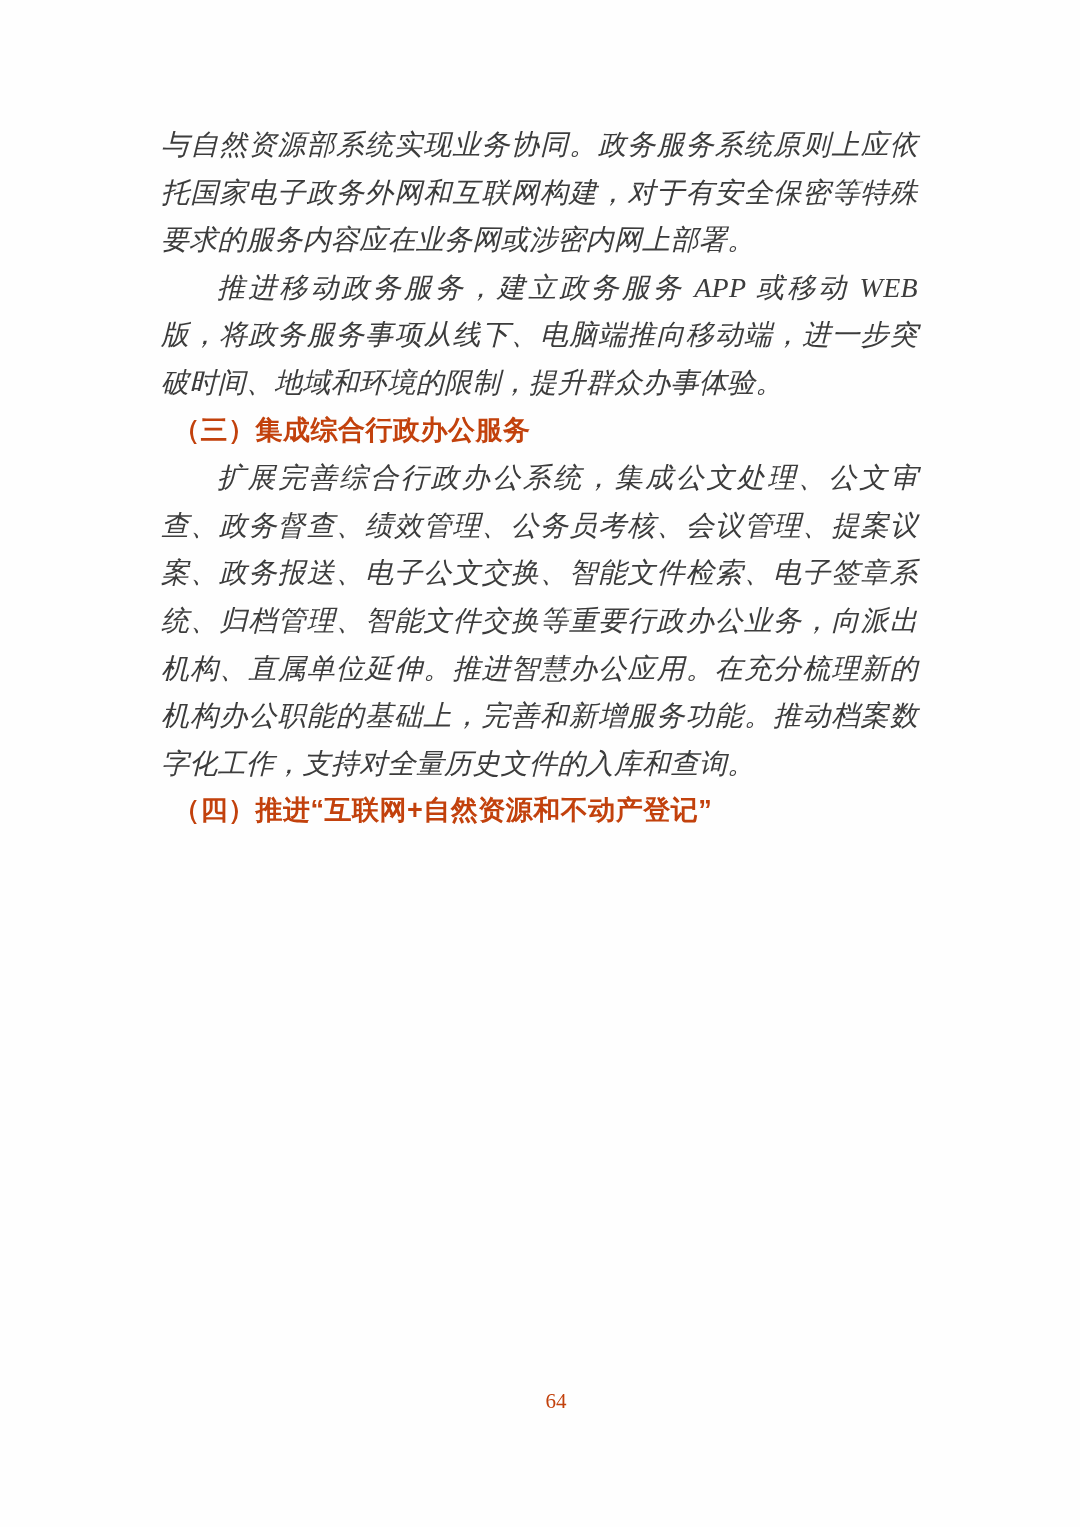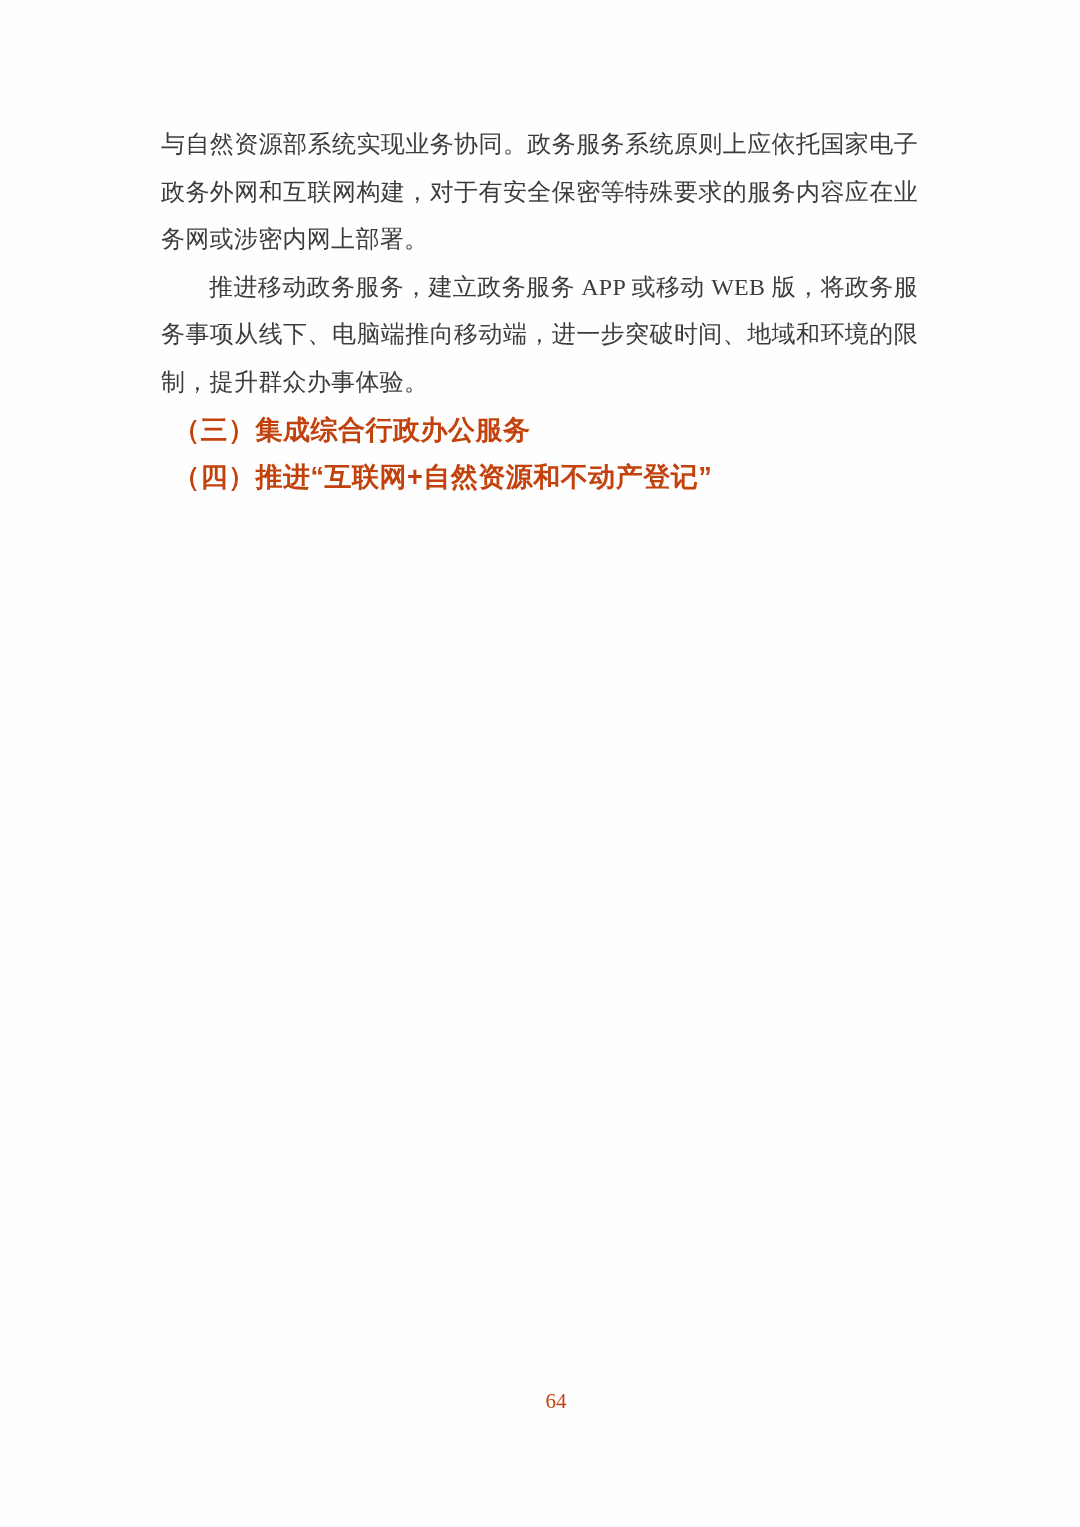--- a/index.html
+++ b/index.html
@@ -21,26 +21,27 @@
     background: #fefefe;
   }
   .content {
     position: absolute;
     left: 161px;
     top: 121px;
     width: 757px;
   }
   p.body-par {
     margin: 0;
-    font-size: 24px;
+    font-size: 28px;
     line-height: 47.6px;
     text-align: justify;
     text-indent: 2em;
     letter-spacing: 0.3px;
     color: #3c3c3c;
+    font-style: italic;
   }
   p.no-indent {
     text-indent: 0;
   }
   h2.heading {
     margin: 0;
     font-size: 27px;
     line-height: 47.6px;
     font-weight: 700;
     font-family: "Liberation Sans", "DejaVu Sans", sans-serif;
@@ -61,16 +62,17 @@
   }
 </style>
 </head>
 <body>
 
 <div class="page">
   <div class="content">
     <p class="body-par no-indent">与自然资源部系统实现业务协同。政务服务系统原则上应依托国家电子政务外网和互联网构建，对于有安全保密等特殊要求的服务内容应在业务网或涉密内网上部署。</p>
     <p class="body-par">推进移动政务服务，建立政务服务 APP 或移动 WEB 版，将政务服务事项从线下、电脑端推向移动端，进一步突破时间、地域和环境的限制，提升群众办事体验。</p>
     <h2 class="heading">（三）集成综合行政办公服务</h2>
+    <p class="body-par">扩展完善综合行政办公系统，集成公文处理、公文审查、政务督查、绩效管理、公务员考核、会议管理、提案议案、政务报送、电子公文交换、智能文件检索、电子签章系统、归档管理、智能文件交换等重要行政办公业务，向派出机构、直属单位延伸。推进智慧办公应用。在充分梳理新的机构办公职能的基础上，完善和新增服务功能。推动档案数字化工作，支持对全量历史文件的入库和查询。</p>
     <h2 class="heading">（四）推进“互联网+自然资源和不动产登记”</h2>
   </div>
   <div class="page-number">64</div>
 </div>
 
 </body></html>

